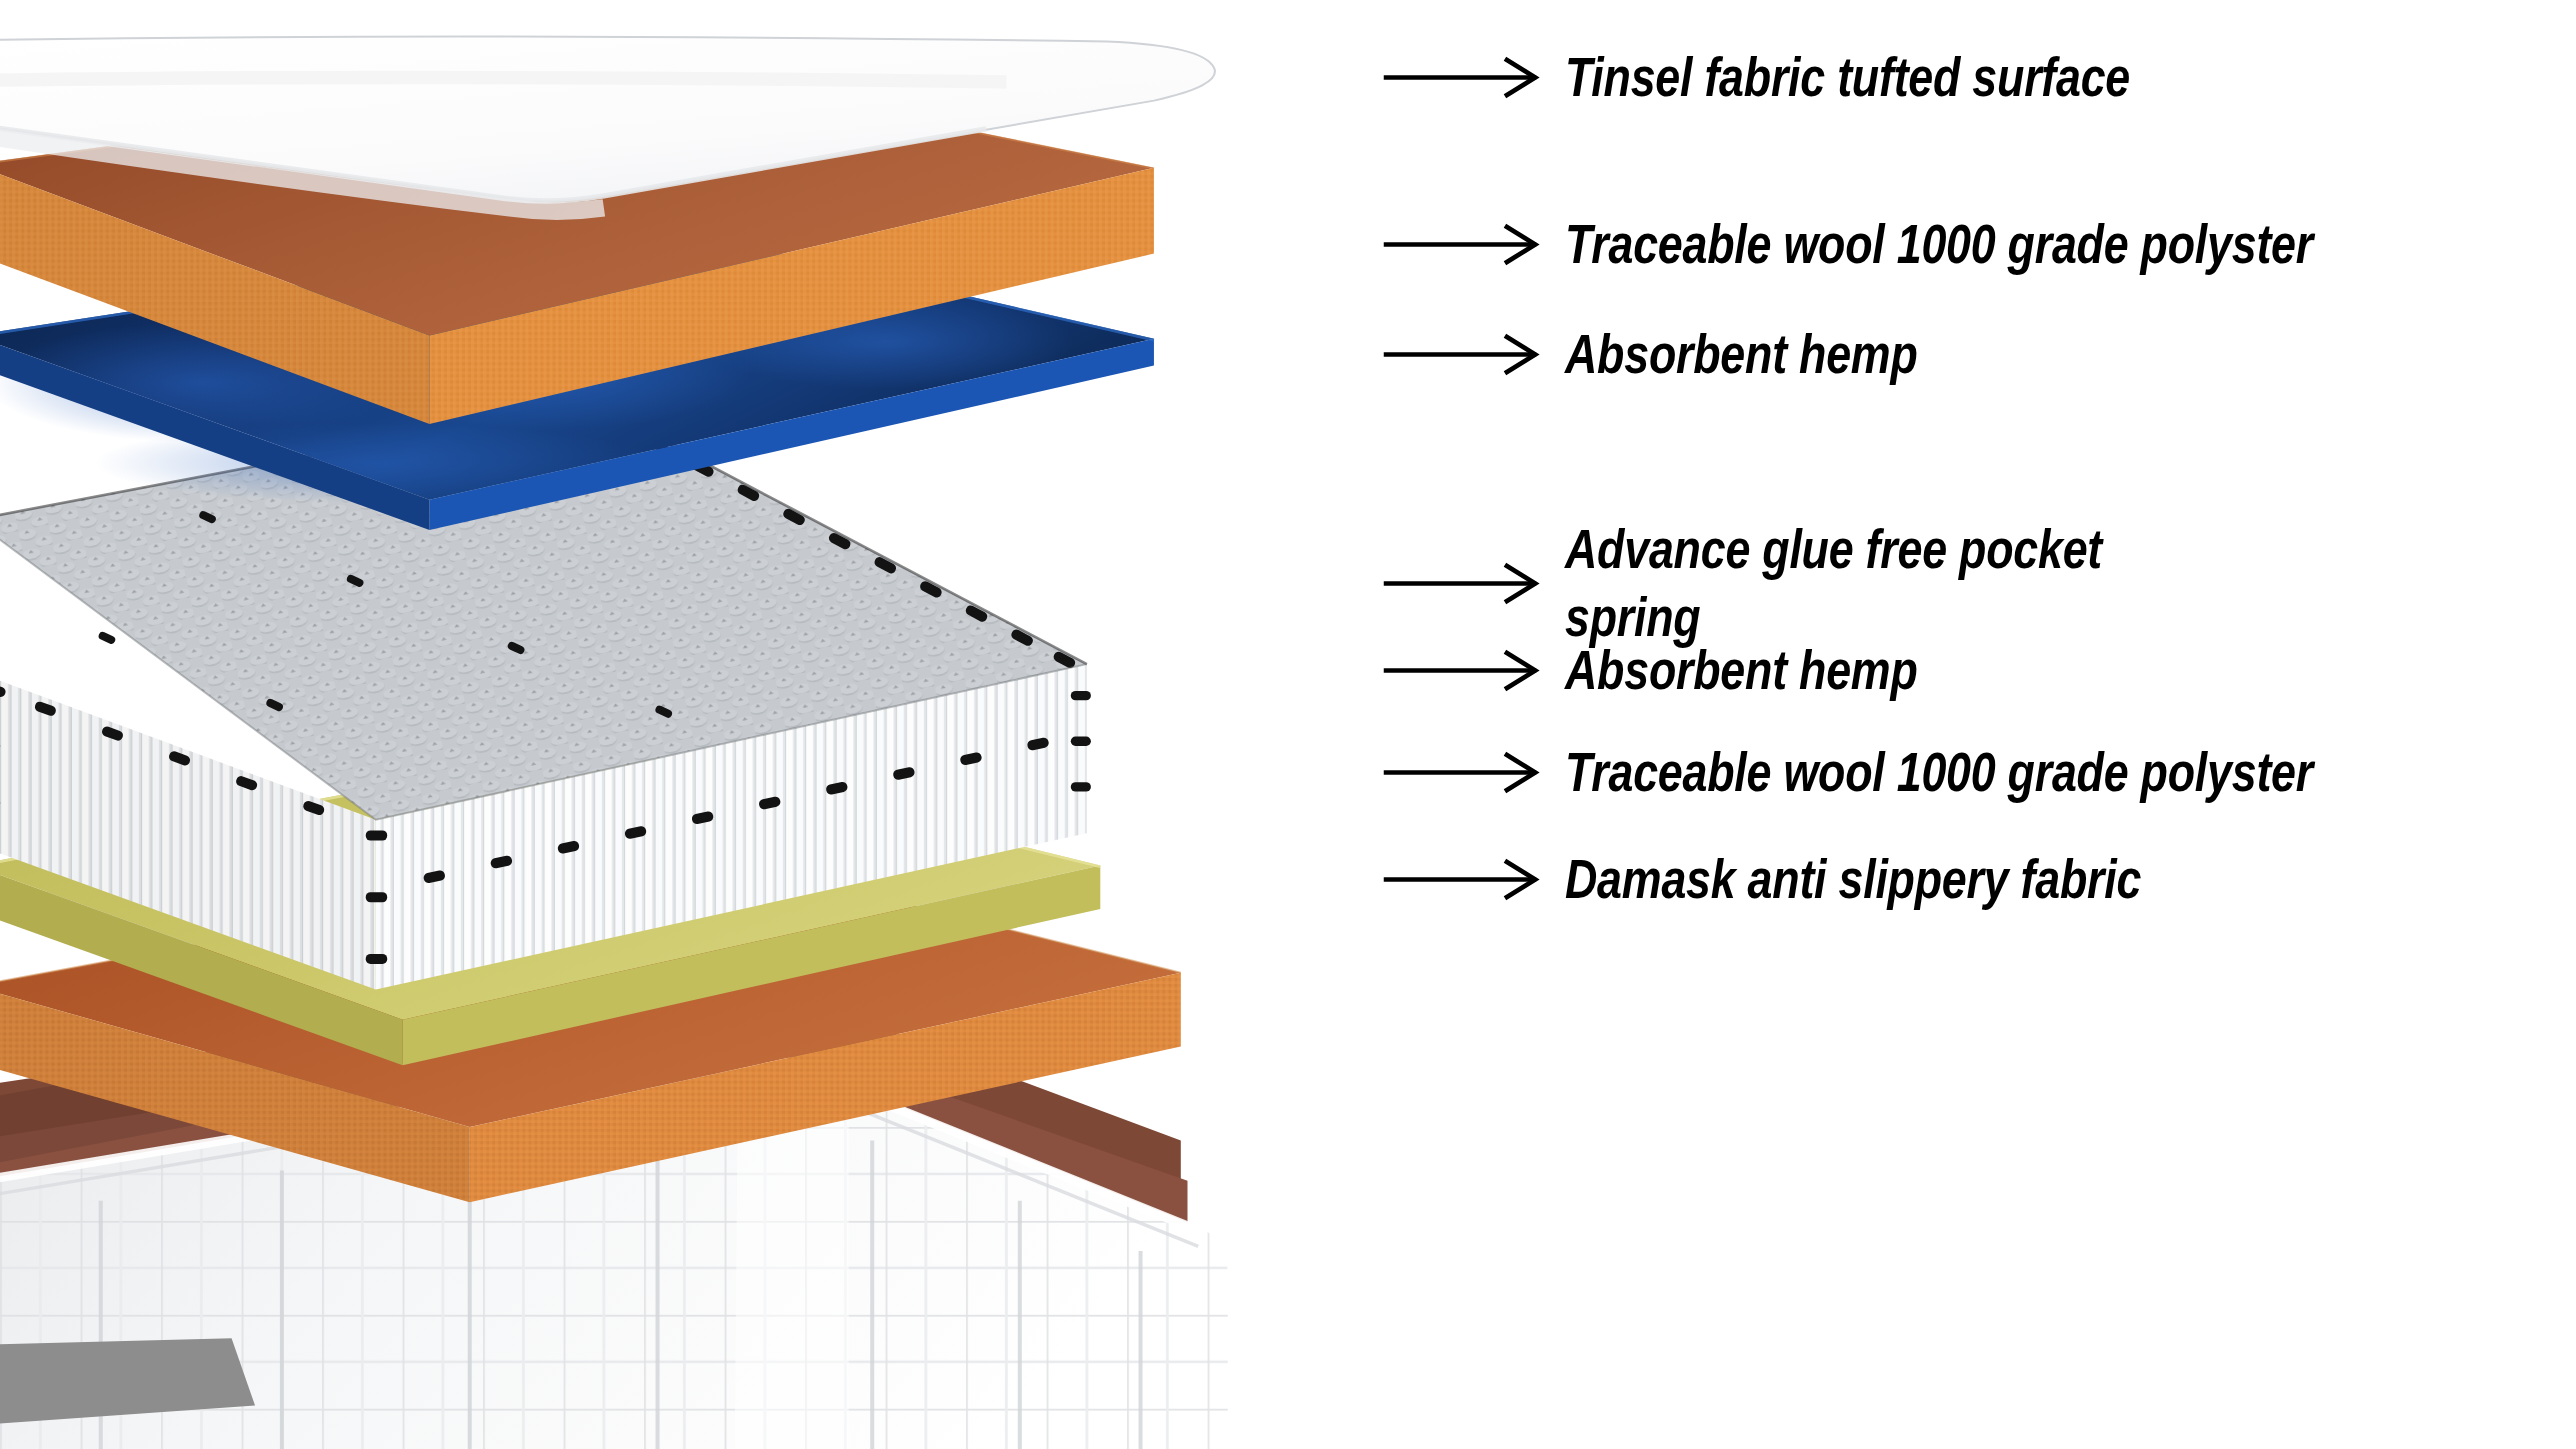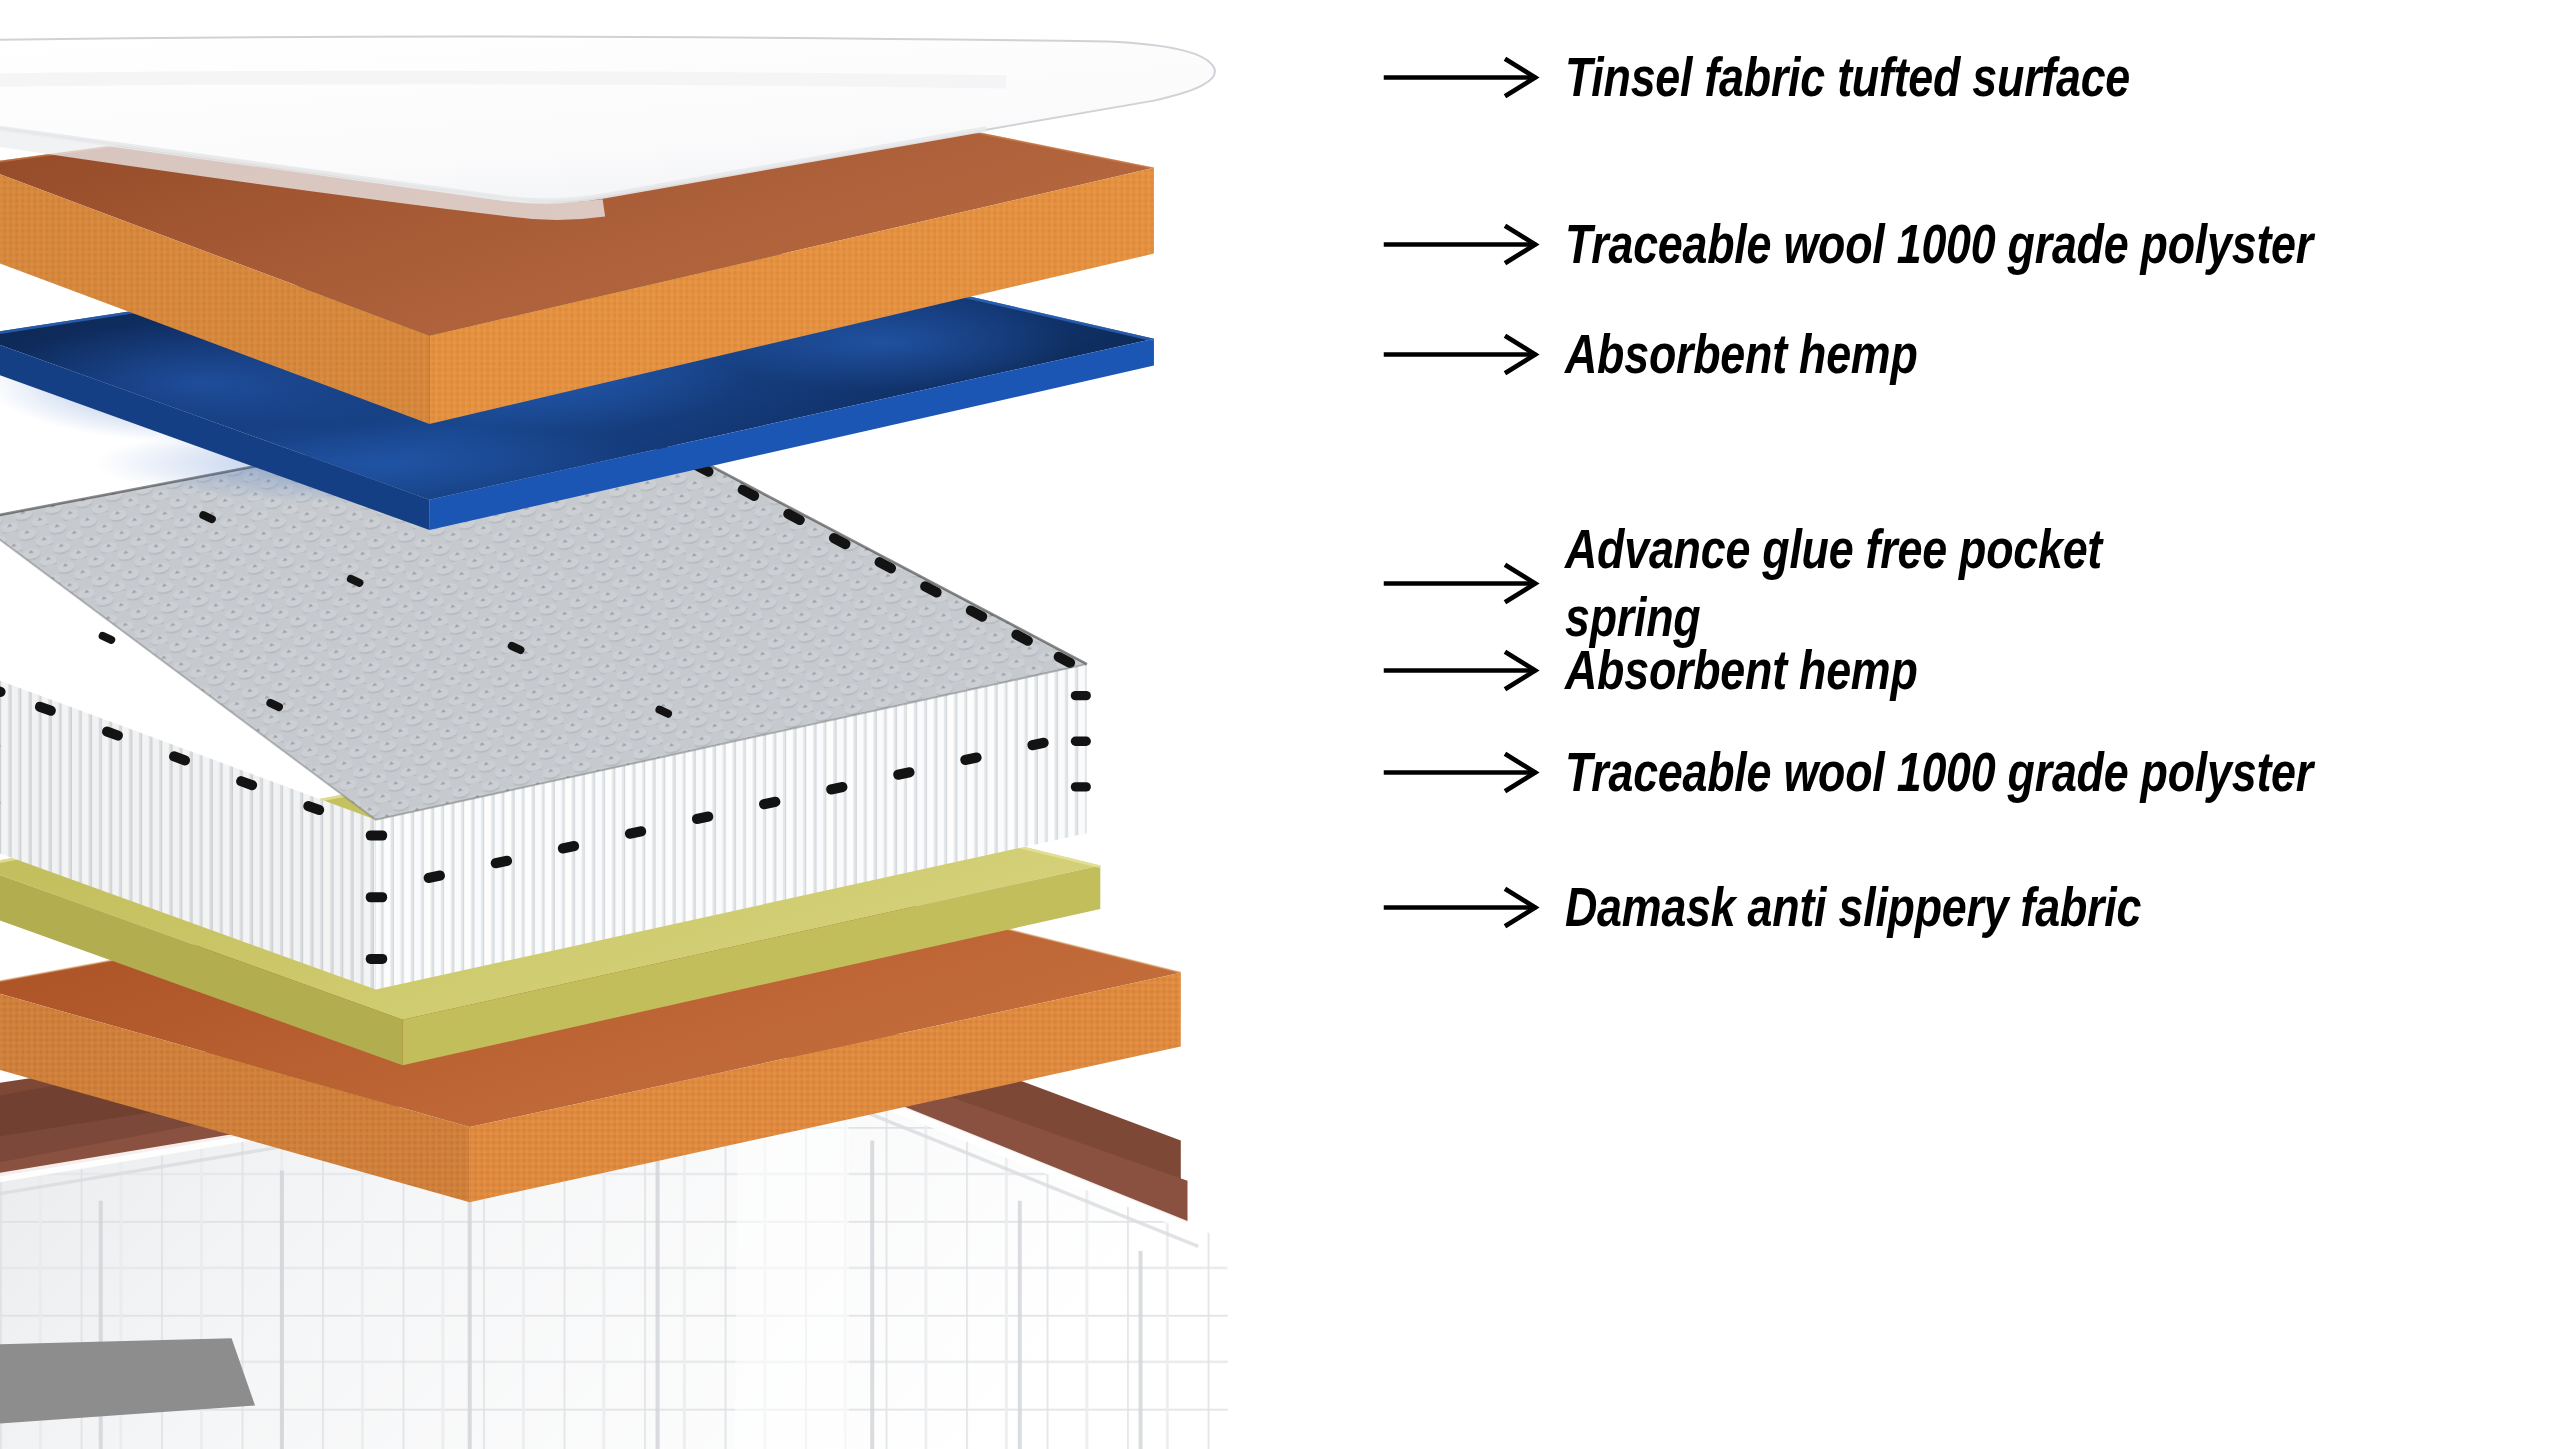--- a/index.html
+++ b/index.html
@@ -37,21 +37,21 @@
   }
   .label.two-line{line-height:1.22;}
 
   
   #co0{top:50px;}
   #co1{top:217px;}
   #co2{top:327px;}
   #co3{top:485px;margin-top:30px;}
   #co4{top:643px;}
   #co5{top:745px;}
-  #co6{top:880px;}
+  #co6{top:852px;}
 
   
   #co3 .arrow{align-self:center;}
 </style>
 </head>
 <body>
 
 <div id="stage">
 
   <div id="illustration">

